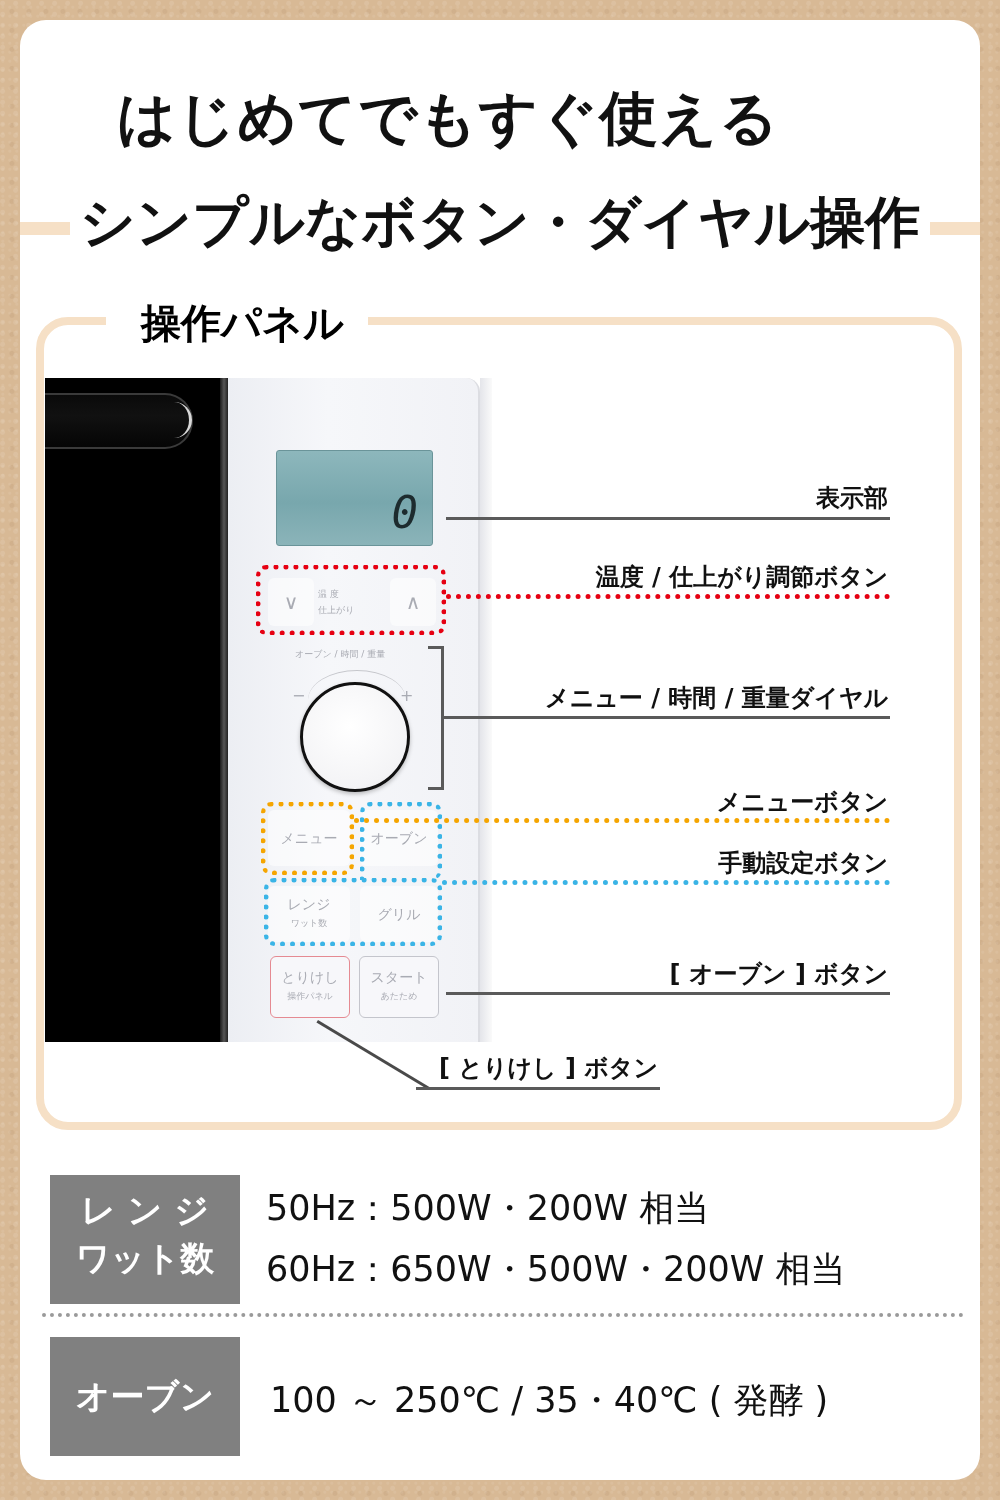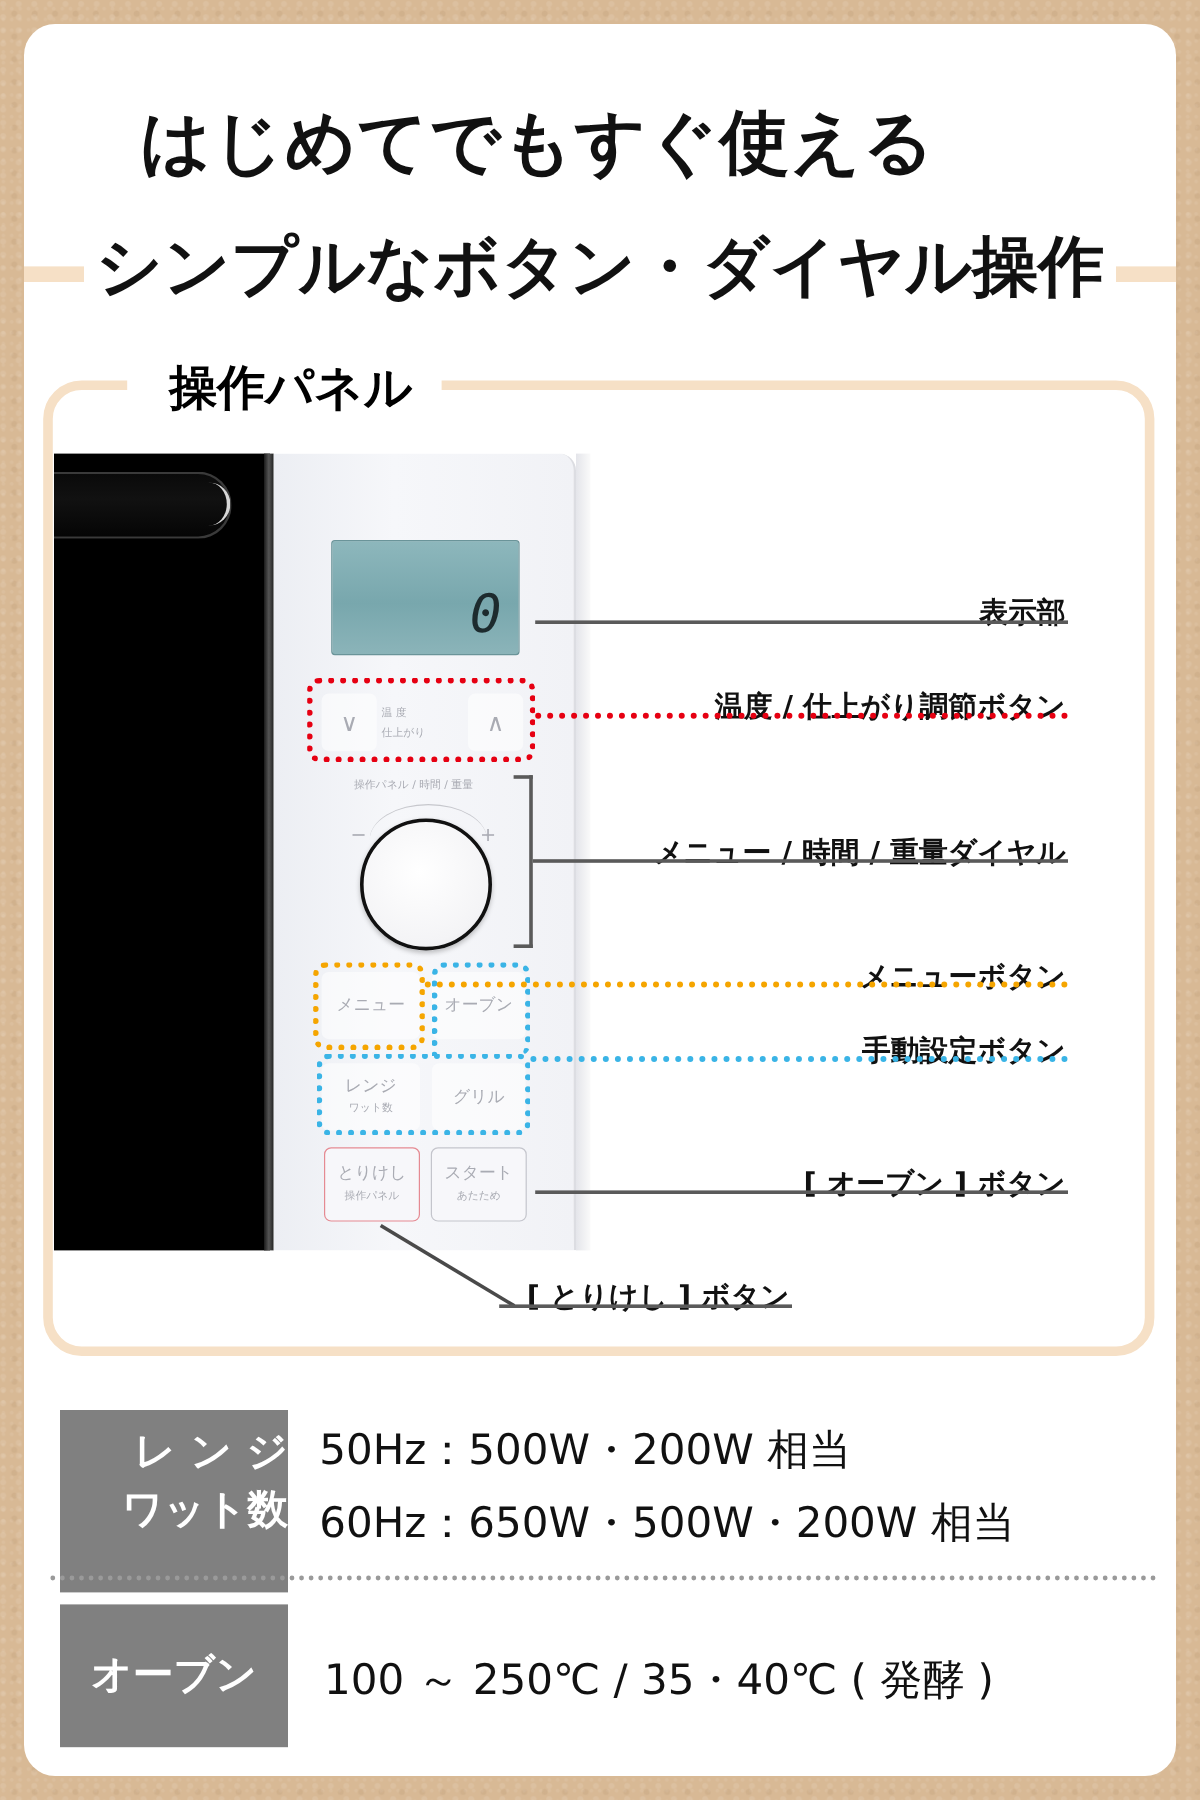--- a/index.html
+++ b/index.html
@@ -105,21 +105,21 @@
   .line-solid { position: absolute; height: 3px; background: #5a5a5a; }
   .line-dotted-red { position: absolute; height: 0; border-top: 5px dotted #e60012; }
   .line-dotted-orange { position: absolute; height: 0; border-top: 5px dotted #f5a500; }
   .line-dotted-blue { position: absolute; height: 0; border-top: 5px dotted #3ab4e6; }
   .bracket {
     position: absolute; left: 428px; top: 646px; width: 16px; height: 144px;
     border: 3px solid #5a5a5a; border-left: none;
   }
   .label {
     position: absolute; right: 112px; font-size: 24px; font-weight: bold; color: #111;
-    white-space: nowrap; text-align: left; margin-top: 12px;
+    white-space: nowrap; text-align: left;
   }
   .diag-line {
     position: absolute; left: 318px; top: 1020px; width: 130px; height: 3px; background: #4a4a4a;
     transform-origin: 0 0; transform: rotate(31deg);
   }
 
   
   .spec-tag {
     position: absolute; left: 50px; width: 190px; background: #808080; color: #fff;
     font-weight: bold; font-size: 34px; text-align: center; line-height: 48px;
@@ -161,21 +161,21 @@
 
 <div class="pbtn" style="left:268px;top:578px;width:46px;height:48px;line-height:48px;font-size:20px;">
   <span>∨</span>
 </div>
 <div class="ptext" style="left:318px;top:588px;width:54px;">温 度</div>
 <div class="ptext" style="left:318px;top:604px;width:54px;">仕上がり</div>
 <div class="pbtn" style="left:390px;top:578px;width:46px;height:48px;line-height:48px;font-size:20px;">
   <span>∧</span>
 </div>
 
-<div class="ptext" style="left:295px;top:648px;width:120px;">操作パネル / 時間 / 重量</div>
+<div class="ptext" style="left:295px;top:648px;width:120px;">オーブン / 時間 / 重量</div>
 <div class="dial-arc"></div>
 <div class="ptext" style="left:292px;top:686px;width:14px;font-size:16px;">−</div>
 <div class="ptext" style="left:400px;top:686px;width:14px;font-size:16px;">+</div>
 <div class="dial"></div>
 
 <div class="pbtn" style="left:268px;top:810px;width:82px;height:56px;line-height:56px;">
   <span>メニュー</span>
 </div>
 <div class="pbtn" style="left:360px;top:810px;width:78px;height:56px;line-height:56px;">
   <span>オーブン</span>
@@ -218,21 +218,21 @@
 <div class="label" style="top:847px;">手動設定ボタン</div>
 <div class="line-dotted-blue" style="left:442px;top:880px;width:448px;"></div>
 
 <div class="label" style="top:958px;">[ オーブン ] ボタン</div>
 <div class="line-solid" style="left:446px;top:992px;width:444px;"></div>
 
 <div class="diag-line"></div>
 <div class="label" style="top:1052px;right:342px;">[ とりけし ] ボタン</div>
 <div class="line-solid" style="left:416px;top:1087px;width:244px;"></div>
 
-<div class="spec-tag" style="top:1175px;height:152px;padding-top:11px;text-align:right;">
+<div class="spec-tag" style="top:1175px;height:129px;padding-top:11px;">
   <div>レ ン ジ</div>
   <div>ワット数</div>
 </div>
 <div class="spec-line" style="top:1185px;">50Hz：500W・200W 相当</div>
 <div class="spec-line" style="top:1246px;">60Hz：650W・500W・200W 相当</div>
 
 <div class="spec-divider"></div>
 
 <div class="spec-tag" style="top:1337px;height:119px;line-height:119px;">
   <span>オーブン</span>

